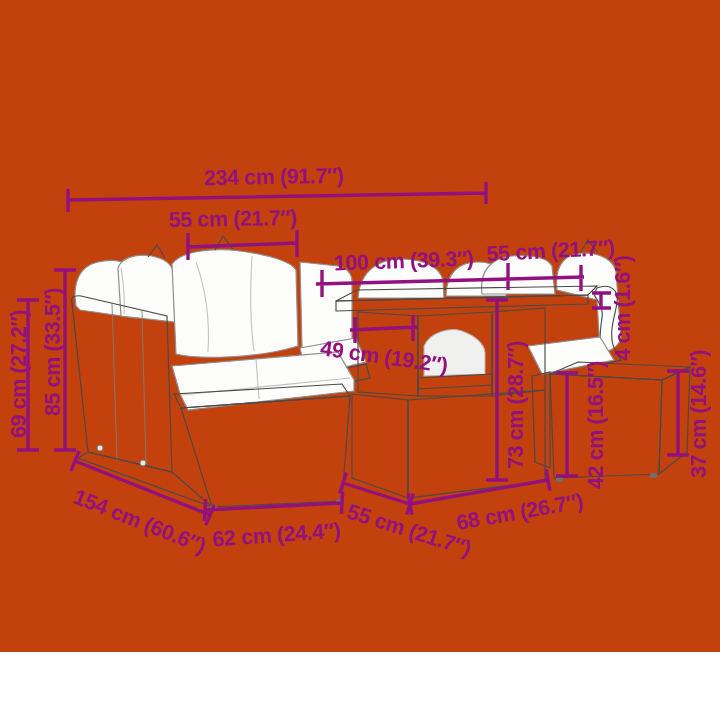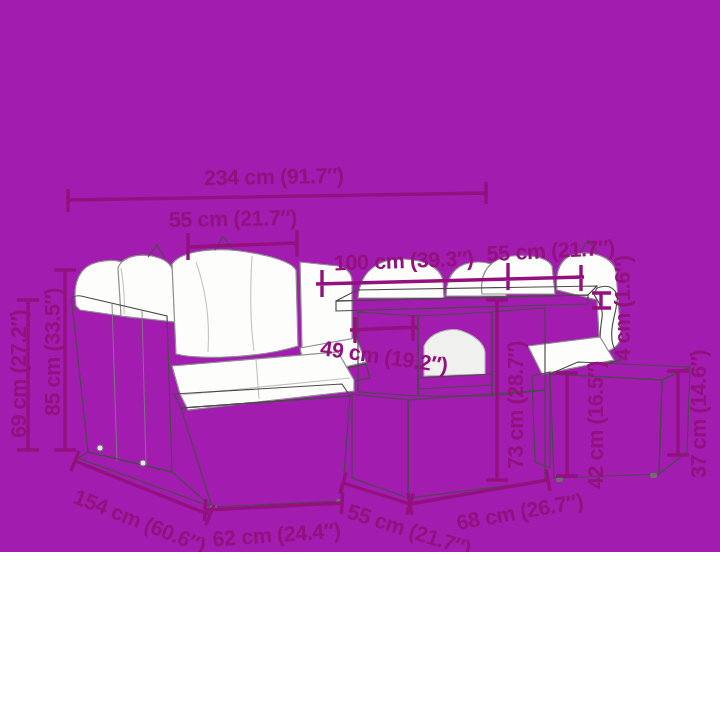--- a/index.html
+++ b/index.html
@@ -1,16 +1,16 @@
 <!DOCTYPE html>
 <html><head>
 <meta charset="utf-8">
 <style>
   html,body{margin:0;padding:0;background:#ffffff;}
-  .stage{position:relative;width:720px;height:552px;background:#a21caf;overflow:hidden;
+  .stage{position:relative;width:720px;height:652px;background:#c2410c;overflow:hidden;
          font-family:"Liberation Sans",sans-serif;}
   svg{position:absolute;left:0;top:0;}
   .dl{stroke:#93117E;stroke-width:3.4;fill:none;stroke-linecap:butt;}
   .dim-label{font-family:"Liberation Sans",sans-serif;font-weight:700;font-size:21.5px;
              fill:#93117E;letter-spacing:-0.4px;}
   .ol{stroke:#4a4a4a;stroke-width:1.15;fill:none;}
   .cushion{fill:#fdfdfc;stroke:#8f8f8f;stroke-width:1.2;}
   .crease{stroke:#c2c2c2;stroke-width:1.1;fill:none;}
   .seam{stroke:#7d7d7d;stroke-width:0.9;fill:none;}
 </style>

